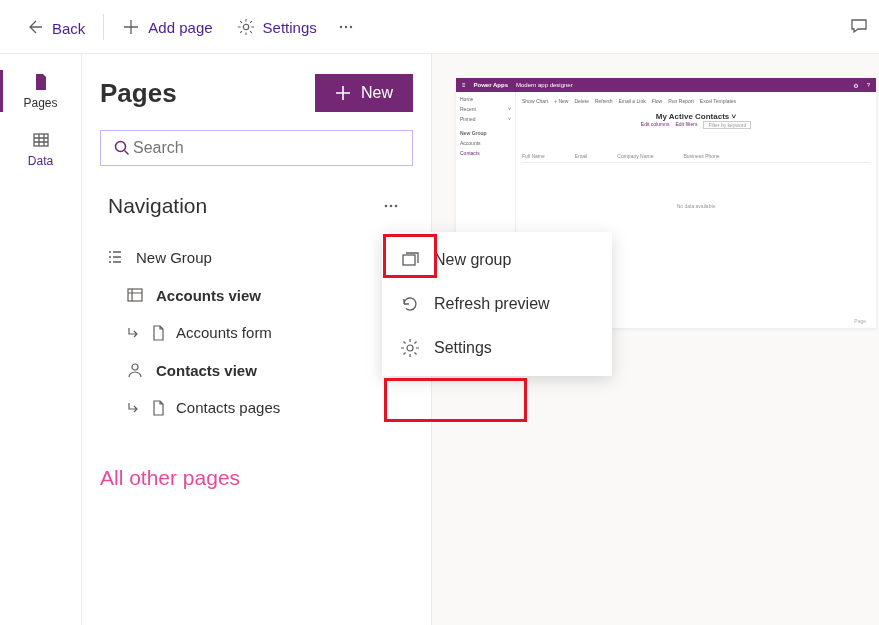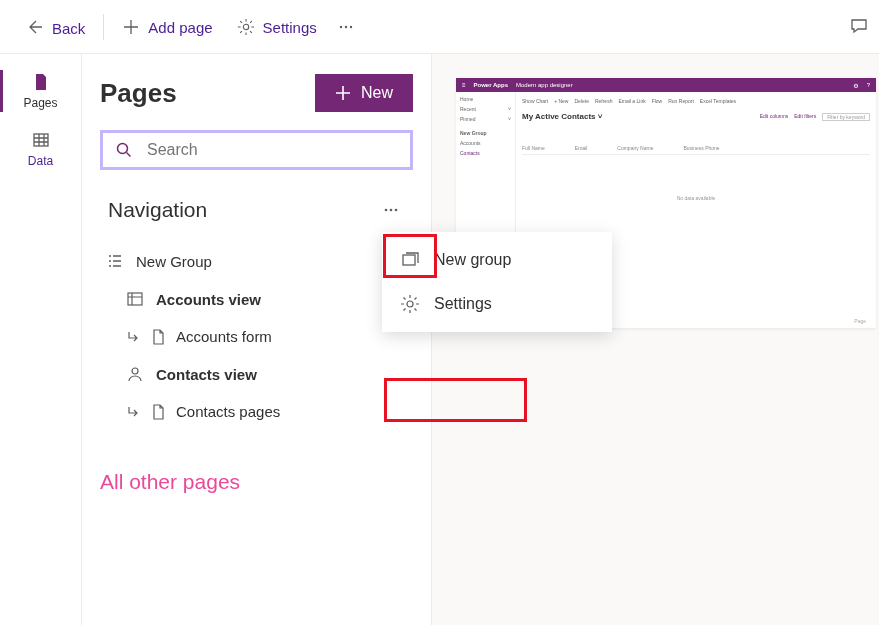--- a/index.html
+++ b/index.html
@@ -115,22 +115,22 @@
       padding: 10px 20px;
       font-size: 16px;
       display: flex;
       align-items: center;
       gap: 10px;
       cursor: pointer;
     }
     .search-box {
       display: flex;
       align-items: center;
-      gap: 14px;
-      border: 3px solid #c4b5fd;
+      gap: 2px;
+      border: 1px solid #c4b5fd;
       padding: 8px 12px;
       margin-bottom: 22px;
     }
     .search-box input {
       border: none;
       outline: none;
       font-size: 16px;
       flex: 1;
       background: transparent;
     }
@@ -222,21 +222,21 @@
       padding: 6px;
     }
     .pf-toolbar {
       display: flex;
       gap: 6px;
       font-size: 5px;
       color: #666;
       margin-bottom: 8px;
       flex-wrap: wrap;
     }
-    .pf-title-row { display: flex; justify-content: space-between; align-items: center; margin-bottom: 24px;}
+    .pf-title-row { display: flex; justify-content: space-between; align-items: center; margin-bottom: 24px; flex-direction: column;}
     .pf-view-title { font-size: 8px; font-weight: 600; color: #333; }
     .pf-cols { display: flex; gap: 30px; font-size: 5px; color: #888; border-bottom: 1px solid #eee; padding-bottom: 3px;}
     .pf-nodata { text-align: center; margin-top: 40px; font-size: 5px; color: #999; }
     .pf-footer { position:absolute; bottom:4px; right:10px; font-size:5px; color:#aaa;}
 
     
     .context-menu {
       position: absolute;
       left: 382px;
       top: 232px;
@@ -463,20 +463,26 @@
 
 <div class="context-menu">
   <div class="menu-item">
     <svg width="20" height="20" viewBox="0 0 20 20" fill="none" stroke="#605e5c" stroke-width="1.3">
         <rect x="3" y="5" width="12" height="10"></rect>
         <path d="M6 3h12v10"></path>
       </svg>
     <span>New group</span>
   </div>
   <div class="menu-item">
+    <svg width="20" height="20" viewBox="0 0 20 20" fill="none" stroke="#605e5c" stroke-width="1.3">
+        <path d="M4 10a6 6 0 1 1 2 4.5M4 10V5M4 10h5"></path>
+      </svg>
+    <span>Refresh preview</span>
+  </div>
+  <div class="menu-item">
     <svg width="20" height="20" viewBox="0 0 20 20" fill="none" stroke="#605e5c" stroke-width="1.2">
         <circle cx="10" cy="10" r="3"></circle>
         <path d="M10 1v3M10 16v3M3.5 3.5l2 2M14.5 14.5l2 2M1 10h3M16 10h3M3.5 16.5l2-2M14.5 5.5l2-2"></path>
       </svg>
     <span>Settings</span>
   </div>
 </div>
 
 <div class="highlight-box hl-more"></div>
 <div class="highlight-box hl-settings"></div>

